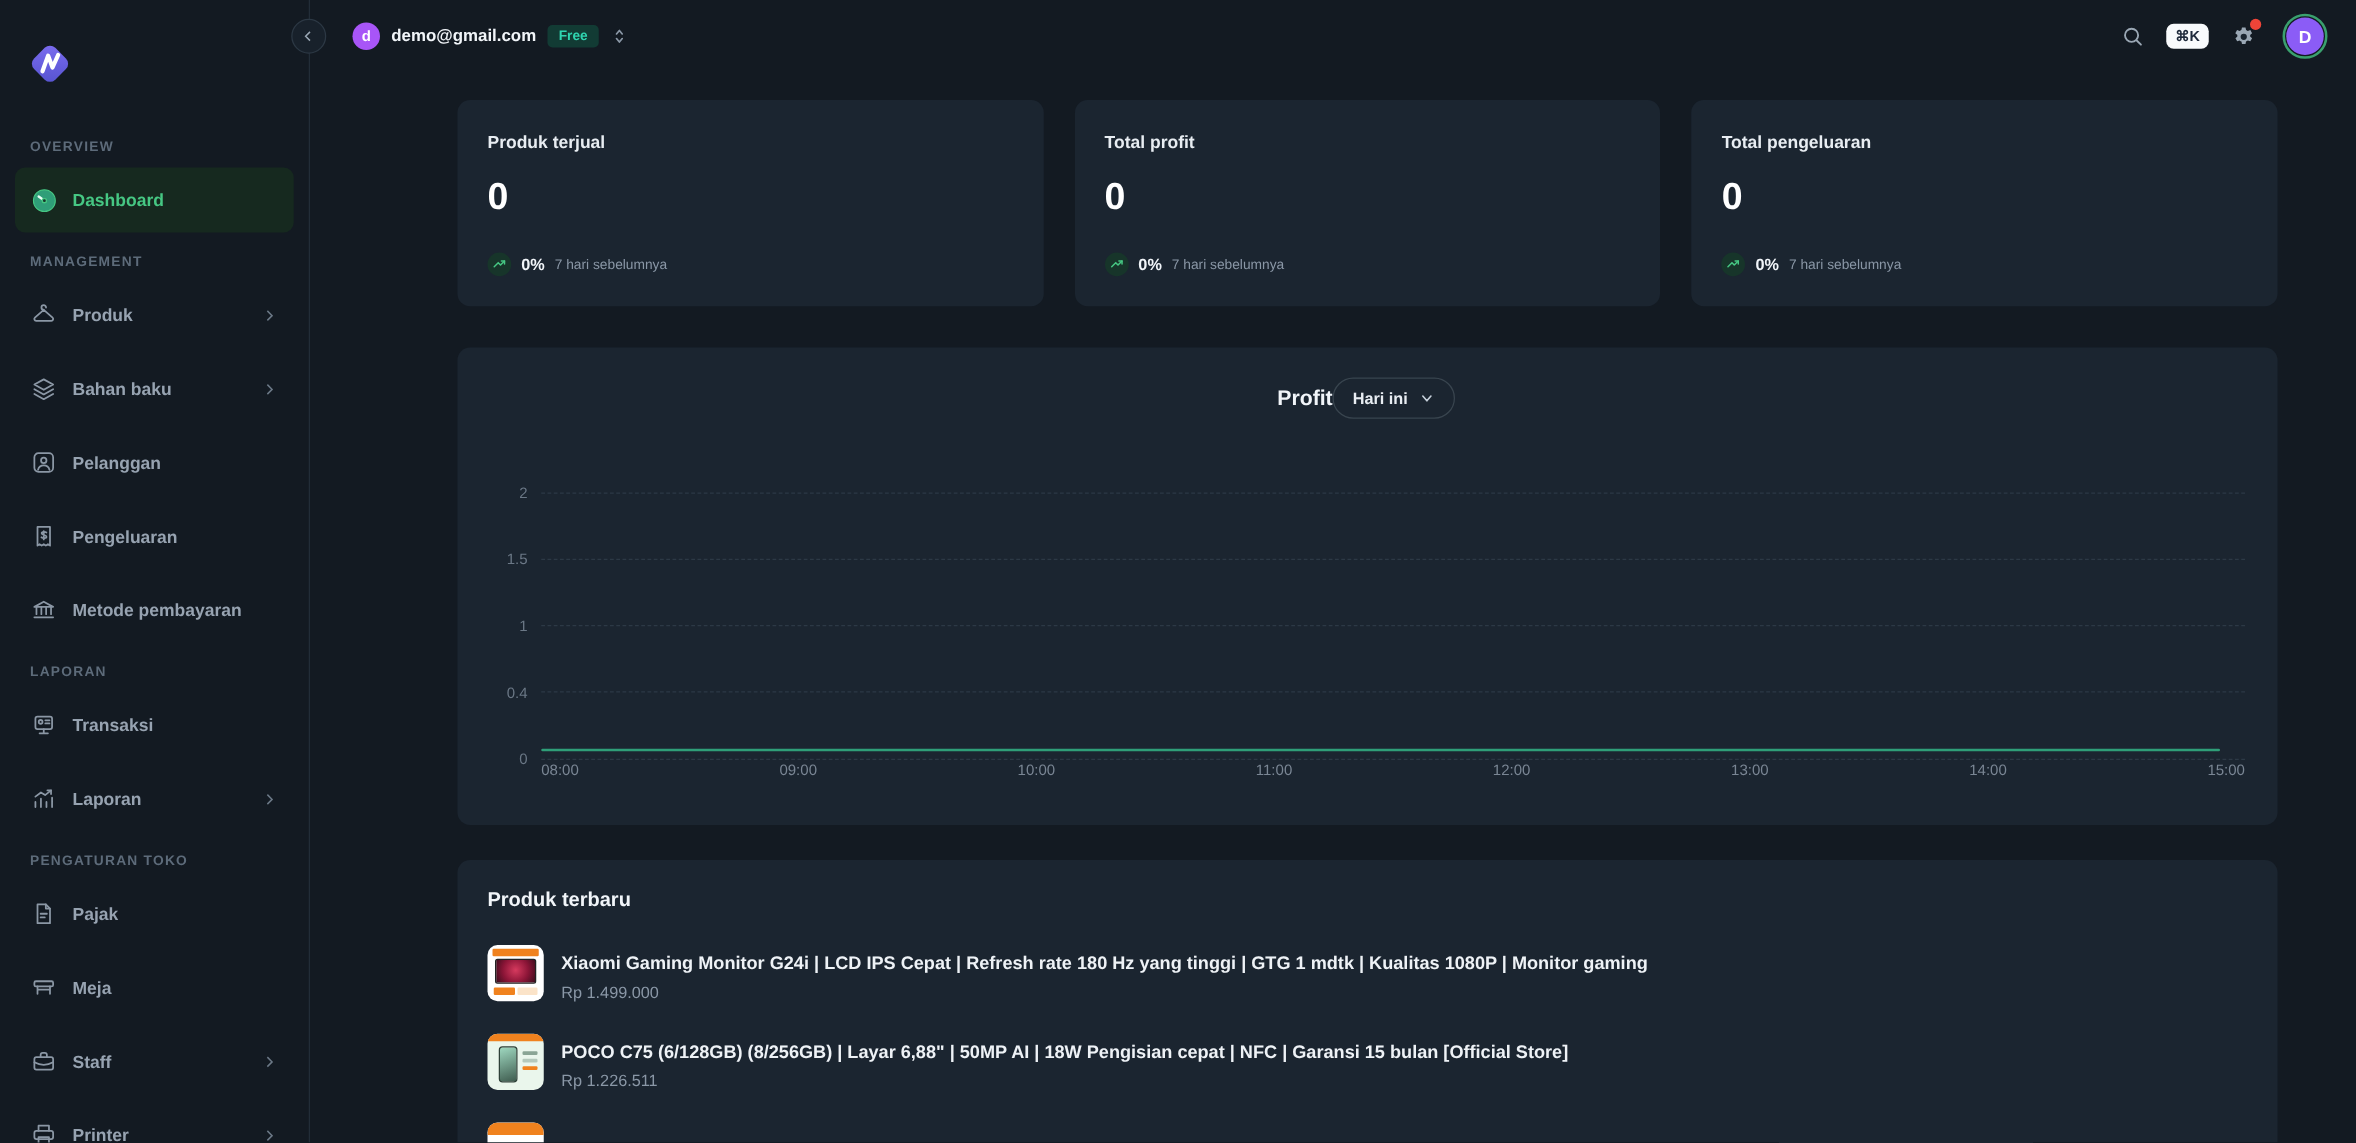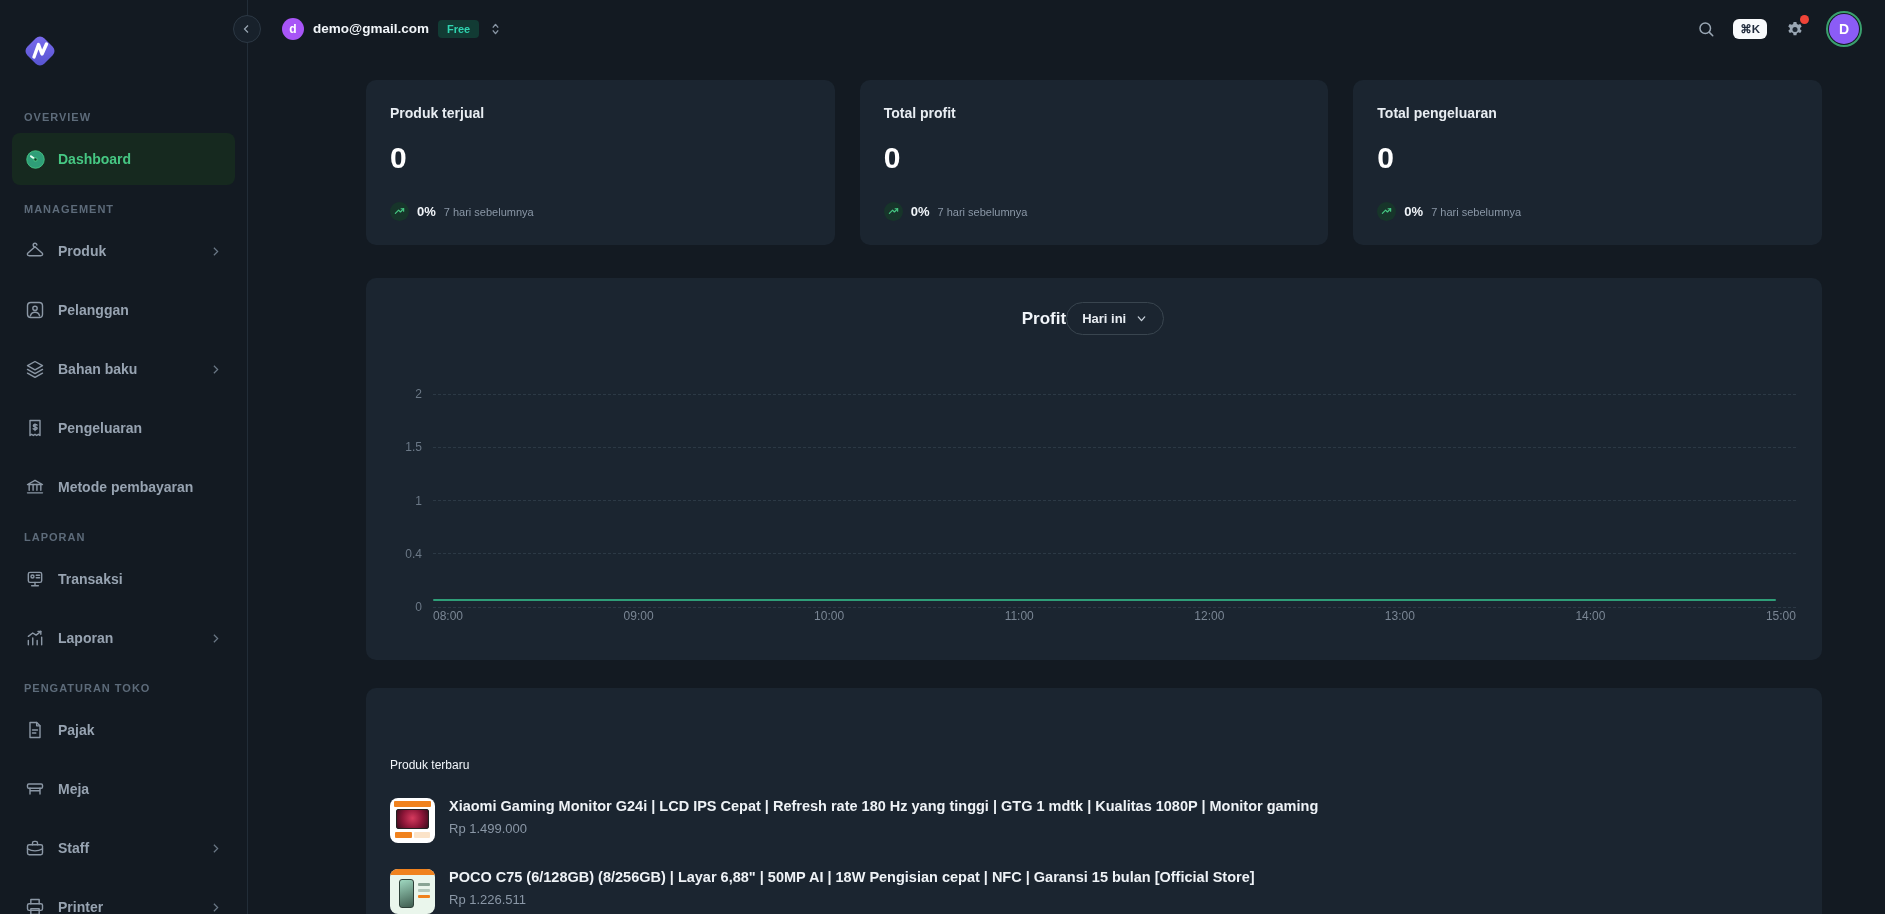--- a/index.html
+++ b/index.html
@@ -126,22 +126,22 @@
     display:flex; justify-content:space-between;
     margin:9px 0 0 39px;
     gap:16px;
   }
   .xtick { font-size:12px; color:#7a8694; }
   
   .products-card {
     background:#1b2530; border-radius:10px; margin-top:28px;
     padding:24px 26px 24px 24px; height:300px;
   }
-  .products-title { font-size:12px; font-weight:400; color:#f1f5f9;margin-top:46px; }
-  .product-row { display:flex; align-items:flex-start; gap:14px; margin-top:26px; cursor:pointer; }
+  .products-title { font-size:16px; font-weight:700; color:#f1f5f9; }
+  .product-row { display:flex; align-items:flex-end; gap:14px; margin-top:26px; cursor:pointer; }
   .thumb {
     width:45px; height:45px; border-radius:8px; overflow:hidden;
     background:#fff; flex-shrink:0; display:flex; flex-direction:column;
   }
   .thumb-monitor .t-top { height:6px; background:#f0821e; margin:3px 4px 2px 4px; border-radius:1px; }
   .thumb-monitor .t-screen {
     height:20px; margin:0 6px;
     background:radial-gradient(circle at 50% 45%, #d63a5e 0%, #8c1537 55%, #3a0d1c 100%);
     border:1px solid #222; border-radius:2px;
   }
@@ -206,41 +206,41 @@
     <span class="nlabel">Produk</span>
     <span class="chev">
         <svg width="13" height="13" viewBox="0 0 24 24" fill="none" stroke="currentColor" stroke-width="2.2">
           <polyline points="9 5 16 12 9 19"></polyline>
         </svg>
       </span>
   </div>
   <div class="nav-item">
     <span class="nicon">
       <svg width="20" height="20" viewBox="0 0 24 24" fill="none" stroke-width="1.7" stroke-linecap="round" stroke-linejoin="round">
-          <rect x="3" y="3" width="18" height="18" rx="4"></rect>
-          <circle cx="12" cy="10" r="2.6"></circle>
-          <path d="M6.5 19c.8-3 2.8-4.2 5.5-4.2s4.7 1.2 5.5 4.2"></path>
-        </svg>
-    </span>
-    <span class="nlabel">Pelanggan</span>
-  </div>
-  <div class="nav-item">
-    <span class="nicon">
-      <svg width="20" height="20" viewBox="0 0 24 24" fill="none" stroke-width="1.7" stroke-linecap="round" stroke-linejoin="round">
           <path d="M12 3 21 8l-9 5-9-5 9-5z"></path>
           <path d="M3 12.5l9 5 9-5"></path>
           <path d="M3 17l9 5 9-5"></path>
         </svg>
     </span>
     <span class="nlabel">Bahan baku</span>
     <span class="chev">
         <svg width="13" height="13" viewBox="0 0 24 24" fill="none" stroke="currentColor" stroke-width="2.2">
           <polyline points="9 5 16 12 9 19"></polyline>
         </svg>
       </span>
+  </div>
+  <div class="nav-item">
+    <span class="nicon">
+      <svg width="20" height="20" viewBox="0 0 24 24" fill="none" stroke-width="1.7" stroke-linecap="round" stroke-linejoin="round">
+          <rect x="3" y="3" width="18" height="18" rx="4"></rect>
+          <circle cx="12" cy="10" r="2.6"></circle>
+          <path d="M6.5 19c.8-3 2.8-4.2 5.5-4.2s4.7 1.2 5.5 4.2"></path>
+        </svg>
+    </span>
+    <span class="nlabel">Pelanggan</span>
   </div>
   <div class="nav-item">
     <span class="nicon">
       <svg width="20" height="20" viewBox="0 0 24 24" fill="none" stroke-width="1.7" stroke-linecap="round" stroke-linejoin="round">
           <path d="M6 3h12v18l-2-1.4L14 21l-2-1.4L10 21l-2-1.4L6 21V3z"></path>
           <path d="M12 7v8M14.5 8.5c-.6-.9-4.5-1.2-4.5.7 0 2 4.6 1.2 4.6 3.2 0 1.8-3.6 1.7-4.8.6"></path>
         </svg>
     </span>
     <span class="nlabel">Pengeluaran</span>
   </div>

